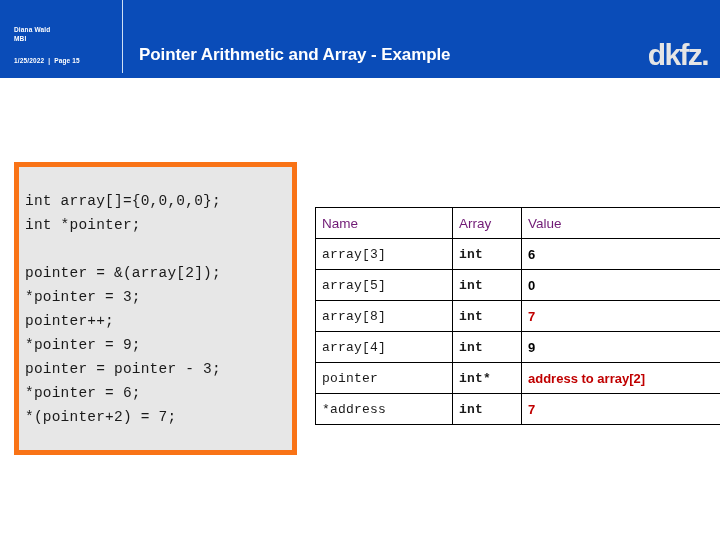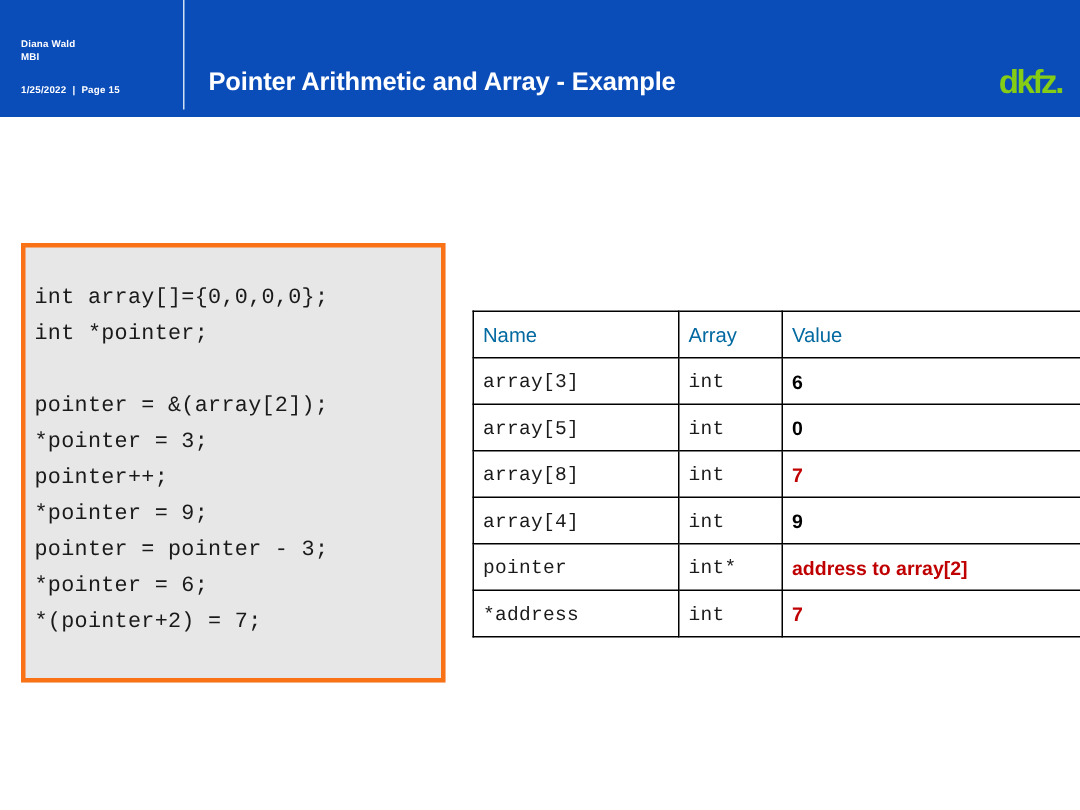--- a/index.html
+++ b/index.html
@@ -74,38 +74,38 @@
   
   #logo {
     position: absolute;
     right: 12px;
     top: 40px;
     height: 30px;
     display: flex;
     align-items: baseline;
   }
   #logo-text {
-    color: #84cc16;
-    font-size: 22px;
+    color: #e5e5e5;
+    font-size: 30px;
     font-weight: bold;
     letter-spacing: -1.6px;
     line-height: 30px;
     font-family: "Liberation Sans", sans-serif;
   }
 
   
   #code-block {
     position: absolute;
     left: 14px;
     top: 162px;
     width: 283px;
     height: 293px;
     box-sizing: border-box;
     background: #e7e7e7;
-    border: 3px solid #f97316;
+    border: 5px solid #f97316;
     padding: 7px 0 0 6px;
   }
   #code-text {
     font-family: "Liberation Mono", "DejaVu Sans Mono", monospace;
     font-size: 14.5px;
     line-height: 24px;
     color: #1a1a1a;
     white-space: pre;
     letter-spacing: 0.2px;
   }
@@ -125,24 +125,24 @@
     height: 30px;
     vertical-align: middle;
     text-align: left;
     overflow: hidden;
     white-space: nowrap;
   }
   #var-table th {
     font-family: "Liberation Sans", sans-serif;
     font-size: 13.5px;
     font-weight: normal;
-    color: #0369a1;
+    color: #701a75;
   }
   .col-name { width: 130px; }
-  .col-type { width: 62px; }
+  .col-type { width: 62px; font-weight: bold; }
   .col-value { width: 203px; }
 
   .cell-mono {
     font-family: "Liberation Mono", "DejaVu Sans Mono", monospace;
     font-size: 13px;
     color: #1a1a1a;
     letter-spacing: 0.2px;
   }
   .cell-value {
     font-family: "Liberation Sans", sans-serif;

